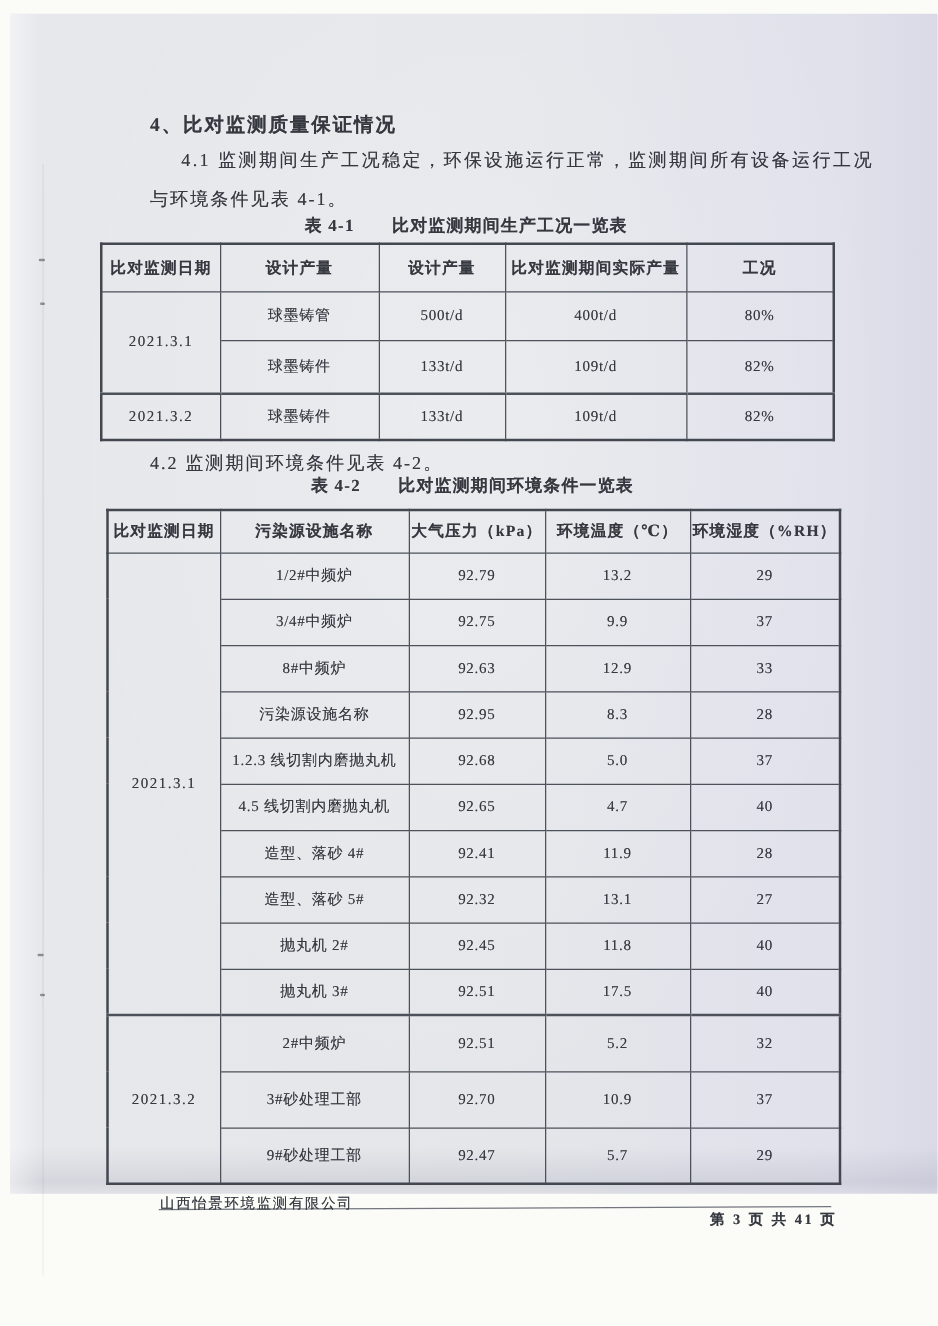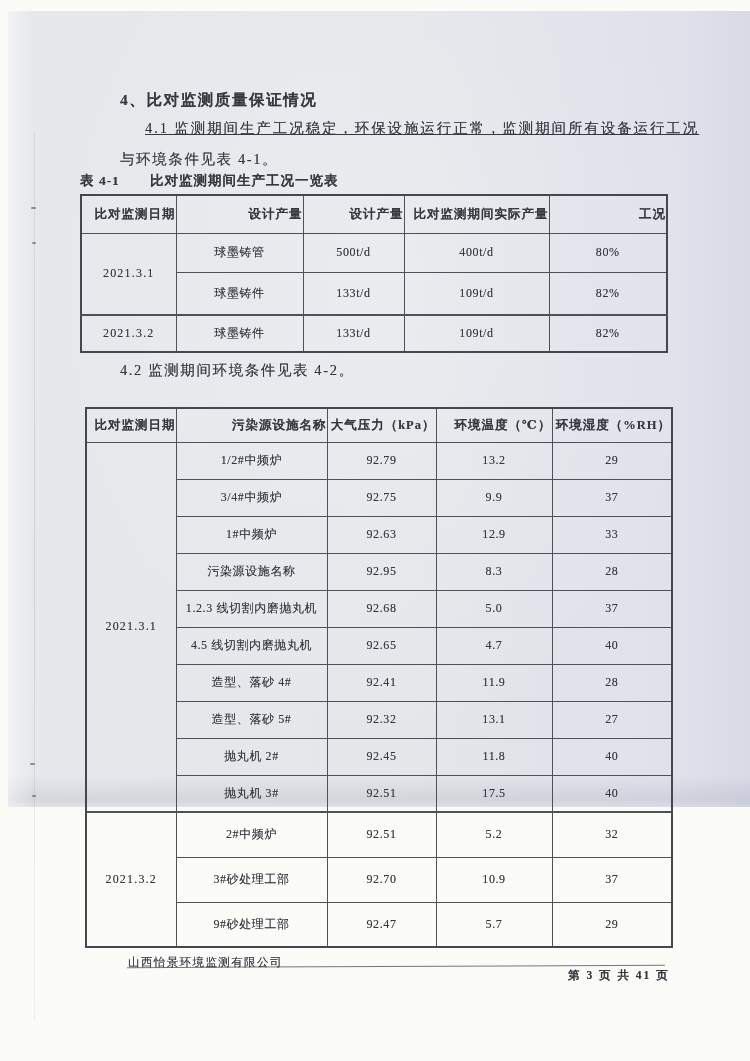--- a/index.html
+++ b/index.html
@@ -3,21 +3,21 @@
 <meta charset="utf-8">
 <style>
   html,body{margin:0;padding:0;}
   body{
     width:750px;height:1061px;position:relative;overflow:hidden;
     background:#fbfbf8;
     font-family:"Liberation Serif","DejaVu Serif",serif;
   }
   
   .page{
-    position:absolute;left:8px;top:11px;width:742px;height:796px;
+    position:absolute;left:8px;top:11px;width:742px;height:944px;
     background:
       radial-gradient(ellipse at 50% 35%, rgba(255,255,255,0.22), rgba(255,255,255,0) 65%),
       linear-gradient(180deg, rgba(0,0,0,0) 96%, rgba(108,110,132,0.14) 99%, rgba(108,110,132,0.05) 100%),
       linear-gradient(90deg, #e7e8ec 0%, #e4e6ea 55%, #e0e1eb 90%, #d9dae6 100%);
   }
   .page-left-light{
     position:absolute;left:0;top:0;width:24px;height:100%;
     background:linear-gradient(90deg, rgba(255,255,255,0.45), rgba(255,255,255,0));
   }
   .crease{
@@ -29,45 +29,45 @@
   .sp2{left:24px;top:231px;width:4px;height:2px;}
   .sp3{left:22px;top:752px;width:5px;height:2px;}
   .sp4{left:24px;top:784px;width:4px;height:2px;}
 
   
   .ink{color:#35383f;text-shadow:0 0 0.5px rgba(53,56,63,0.55);}
   .heading{
     position:absolute;left:112px;top:79px;
     font-size:15.5px;font-weight:bold;letter-spacing:1.6px;white-space:nowrap;
   }
-  .para1{position:absolute;left:137px;top:108px;font-size:14.5px;letter-spacing:1.9px;white-space:nowrap;text-decoration:underline;}
+  .para1{position:absolute;left:137px;top:108px;font-size:14.5px;letter-spacing:1.9px;white-space:nowrap;}
   .para2{position:absolute;left:112px;top:139px;font-size:14.5px;letter-spacing:1.6px;white-space:nowrap;}
   .para42{position:absolute;left:112px;top:350px;font-size:14.5px;letter-spacing:1.6px;white-space:nowrap;}
   .tcaption{
-    position:absolute;width:586px;
+    position:absolute;width:586px;text-align:center;
     font-size:13.5px;font-weight:bold;letter-spacing:1px;white-space:nowrap;
   }
   .cap1{left:72px;top:161px;}
   .cap2{left:77px;top:369px;}
   .tcaption .cap-label{margin-right:30px;}
 
   
   table{
     position:absolute;border-collapse:collapse;table-layout:fixed;
     border:2px solid #43474f;
   }
   #t1{left:72px;top:183px;width:586px;}
   #t2{left:77px;top:396px;width:586px;}
   th,td{
     border:1px solid #4c515a;text-align:center;vertical-align:middle;padding:0;
     color:#35383f;text-shadow:0 0 0.5px rgba(53,56,63,0.5);
     font-family:"Liberation Serif","DejaVu Serif",serif;
     overflow:hidden;
   }
-  th{font-size:12.5px;font-weight:bold;letter-spacing:1px;text-align:right;}
+  th{font-size:12.5px;font-weight:bold;letter-spacing:1px;}
   td{font-size:12px;letter-spacing:0.6px;}
   #t1 thead tr{height:38px;}
   #t1 tbody tr:nth-child(1){height:39px;}
   #t1 tbody tr:nth-child(2){height:43px;}
   #t1 tbody tr:nth-child(3){height:37px;}
   #t2 thead tr{height:34px;}
   #t2 tbody tr{height:37px;}
   #t2 tbody tr.g2{height:45px;}
   tr.group-start td{border-top-width:2px;}
   td.date-cell{letter-spacing:1.2px;margin-top:24px;}
@@ -132,20 +132,23 @@
           <td>球墨铸件</td>
           <td>133t/d</td>
           <td>109t/d</td>
           <td>82%</td>
         </tr>
       </tbody>
     </table>
 
   <div class="para42 ink">4.2 监测期间环境条件见表 4-2。</div>
 
+  <div class="tcaption cap2 ink">
+    <span class="cap-label">表 4-2</span><span>比对监测期间环境条件一览表</span>
+  </div>
   <table id="t2">
       <colgroup>
         <col style="width: 90px;">
         <col style="width: 151px;">
         <col style="width: 109px;">
         <col style="width: 116px;">
         <col style="width: 120px;">
       </colgroup>
       <thead>
         <tr>
@@ -164,21 +167,21 @@
           <td>13.2</td>
           <td>29</td>
         </tr>
         <tr>
           <td>3/4#中频炉</td>
           <td>92.75</td>
           <td>9.9</td>
           <td>37</td>
         </tr>
         <tr>
-          <td>1#中频炉</td>
+          <td>8#中频炉</td>
           <td>92.63</td>
           <td>12.9</td>
           <td>33</td>
         </tr>
         <tr>
           <td>污染源设施名称</td>
           <td>92.95</td>
           <td>8.3</td>
           <td>28</td>
         </tr>

